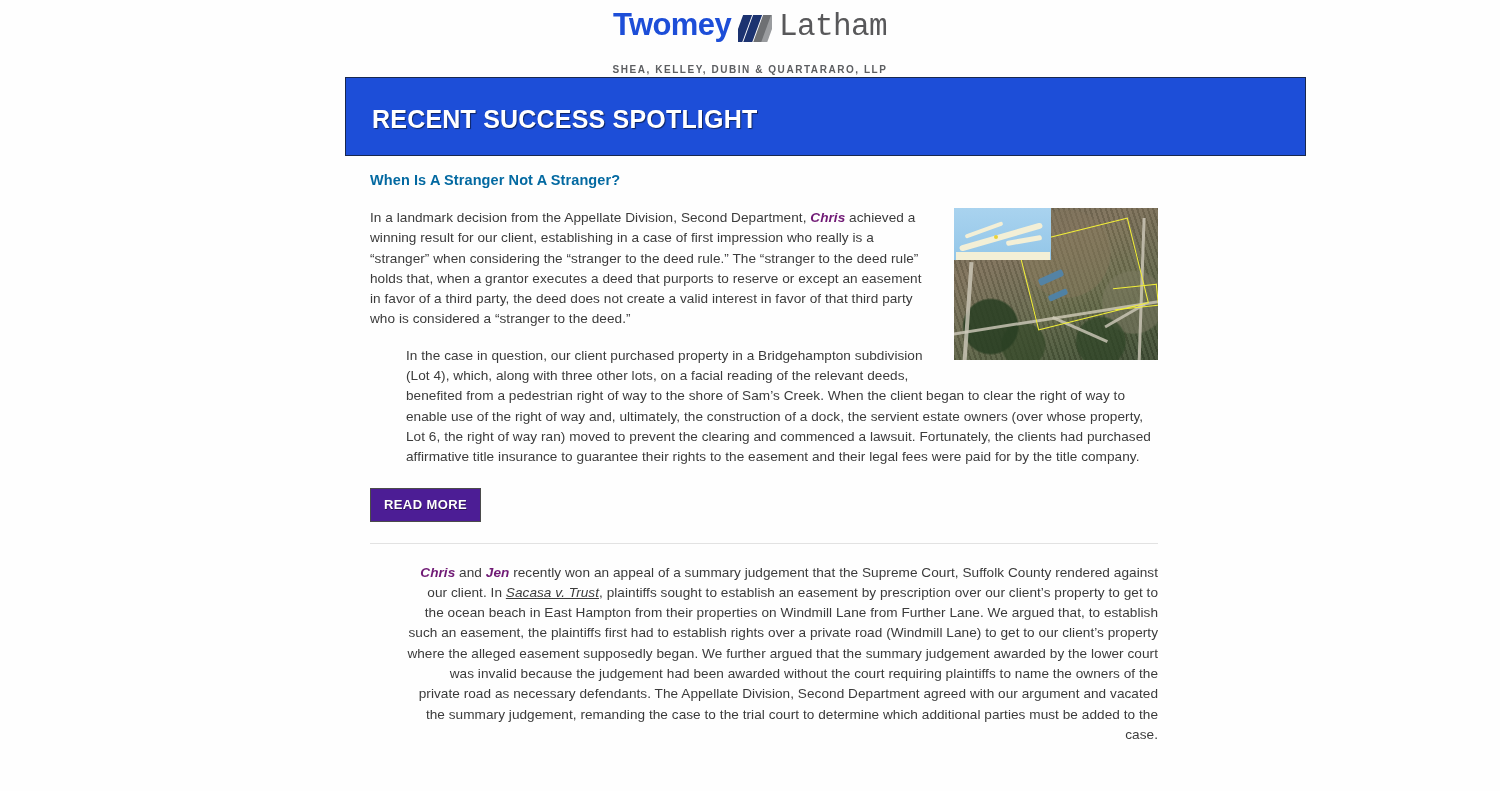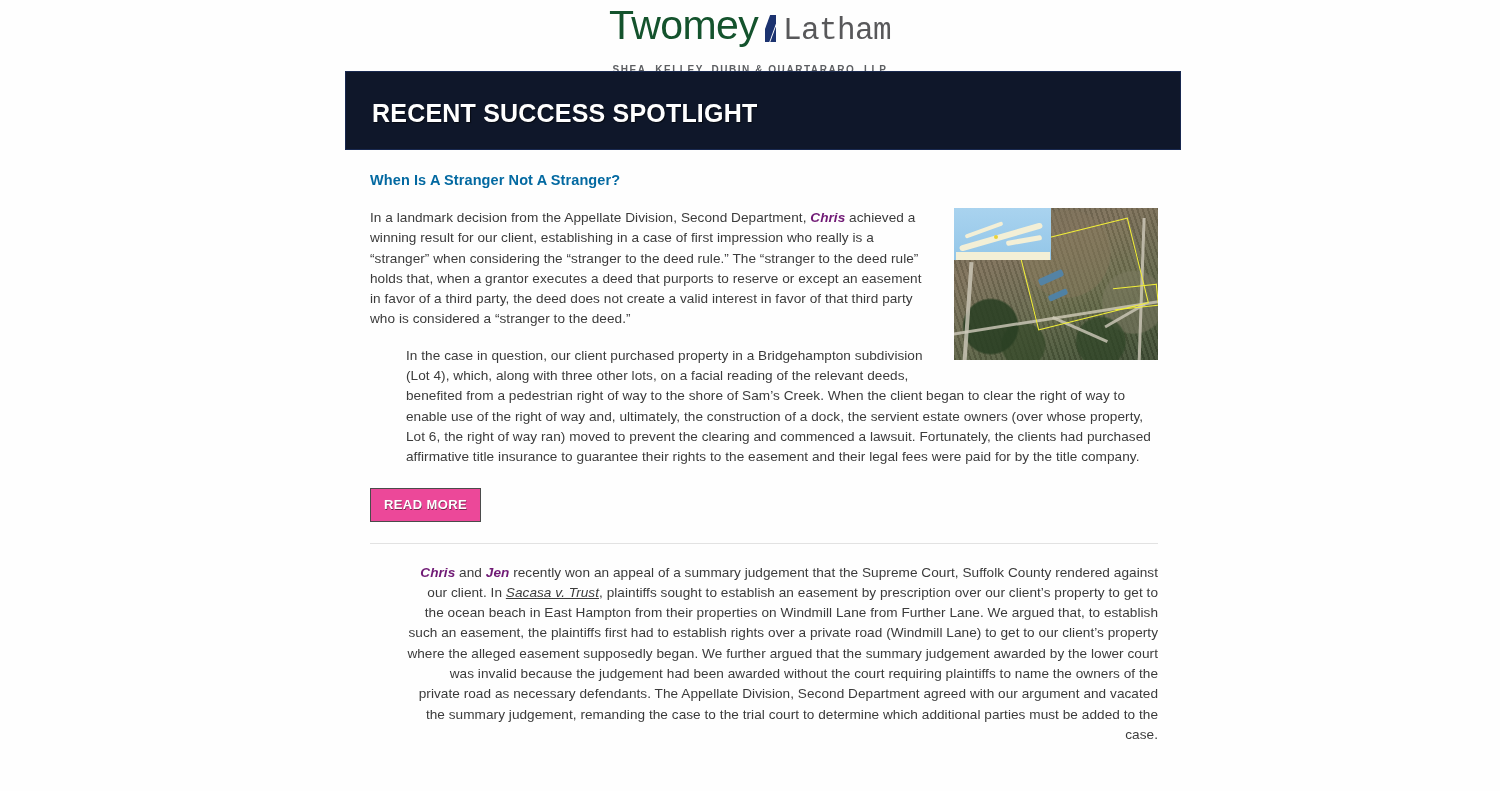--- a/index.html
+++ b/index.html
@@ -38,24 +38,24 @@
   }
   .logo-row {
     display: flex;
     align-items: baseline;
     justify-content: center;
     gap: 6px;
     height: 36px;
   }
   .logo-twomey {
     font-family: "Liberation Sans", sans-serif;
-    font-size: 41px;
-    font-weight: 400;
+    font-size: 31px;
+    font-weight: 700;
     letter-spacing: -0.6px;
-    color: #14532d;
+    color: #1d4ed8;
     line-height: 34px;
   }
   .logo-latham {
     font-family: Liberation Mono, monospace;
     font-size: 31px;
     font-weight: 400;
     letter-spacing: -0.6px;
     color: #58585a;
     line-height: 34px;
   }
@@ -89,24 +89,24 @@
     letter-spacing: 1.55px;
     color: #5c5e61;
     margin-top: 20px;
     white-space: nowrap;
   }
 
   
   .banner {
     position: absolute;
     left: 345px;
-    top: 71px;
-    width: 836px;
+    top: 77px;
+    width: 961px;
     height: 79px;
-    background: #0f172a;
+    background: #1d4ed8;
     border: 1px solid #18284f;
   }
   .banner-title {
     position: absolute;
     left: 26px;
     top: 27px;
     font-size: 25px;
     font-weight: 700;
     color: #ffffff;
     letter-spacing: 0.2px;
@@ -244,21 +244,21 @@
     font-style: italic;
     text-decoration: underline;
   }
 
   .read-more-wrap {
     clear: both;
     padding-top: 20px;
   }
   .read-more {
     display: inline-block;
-    background: #ec4899;
+    background: #4c1d95;
     color: #ffffff;
     font-size: 13px;
     font-weight: 700;
     letter-spacing: 0.4px;
     padding: 8px 13px 9px 13px;
     border: 1px solid #4b4b4b;
     cursor: pointer;
     text-shadow: 0.5px 0.5px 0.5px rgba(0,0,0,0.5);
   }
 

